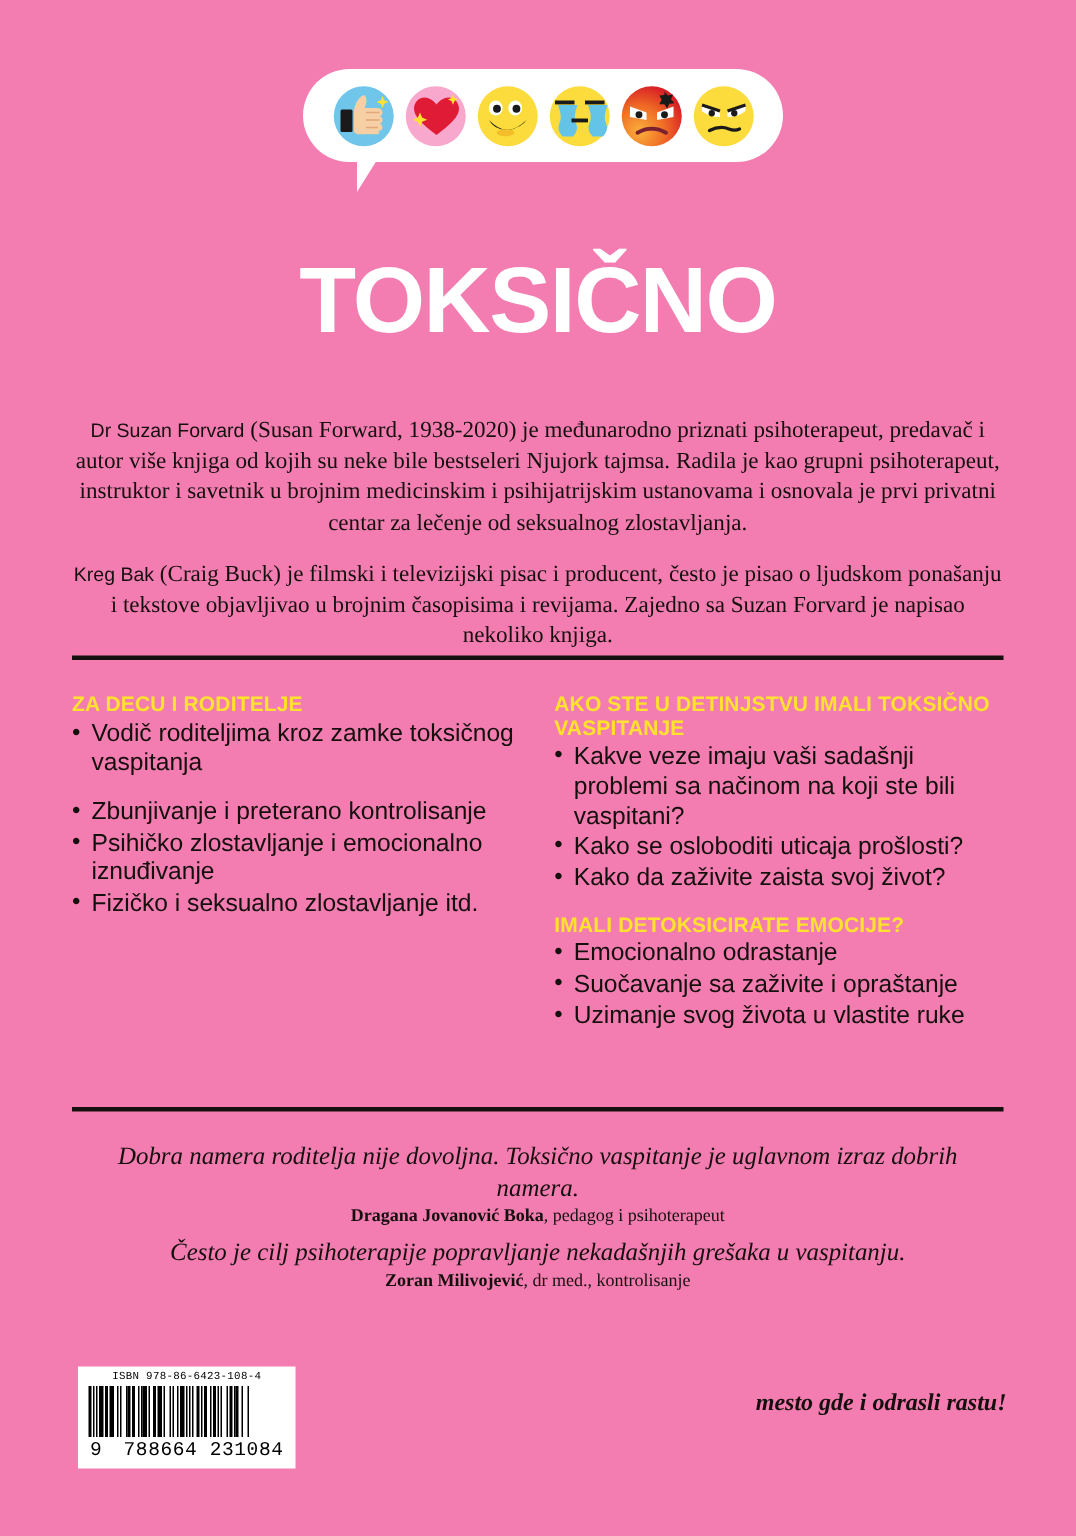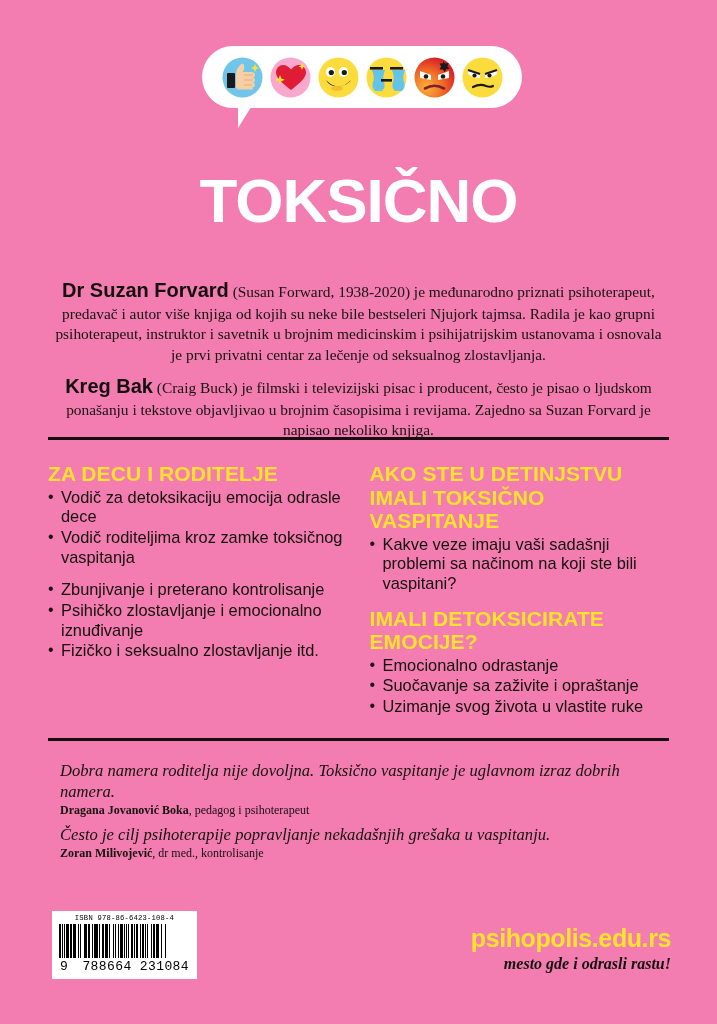--- a/index.html
+++ b/index.html
@@ -78,22 +78,22 @@
     left: 48px;
     width: 621px;
     text-align: center;
     color: #15100e;
     font-family: "Liberation Serif", serif;
     font-size: 15.4px;
     line-height: 1.33;
   }
   .bio b {
     font-family: "Liberation Sans", sans-serif;
-    font-weight: bold;
-    font-size: 20px;
+    font-weight: normal;
+    font-size: 13px;
     margin-top: 17px;
   }
   #bio1 { top: 262px; }
   #bio2 { top: 358px; }
 
   
   .rule {
     position: absolute;
     left: 48px;
     width: 621px;
@@ -111,21 +111,21 @@
     width: 621px;
     height: 262px;
     display: flex;
     gap: 22px;
   }
   .col { width: 300px; }
   .sec { margin-bottom: 13px; }
   .sec-title {
     color: #ffe22e;
     font-weight: bold;
-    font-size: 21px;
+    font-size: 14px;
     line-height: 1.12;
     letter-spacing: 0.1px;
     margin-bottom: 2px;
     font-stretch: condensed;
   }
   .sec ul {
     list-style: none;
     margin: 0;
     padding: 0;
   }
@@ -143,21 +143,21 @@
     left: 0;
     top: -1px;
     font-size: 16px;
   }
 
   
   .quote-block {
     position: absolute;
     left: 60px;
     width: 597px;
-    text-align: left;
+    text-align: center;
     font-family: "Liberation Serif", serif;
     color: #15100e;
   }
   #quote1 { top: 760px; }
   #quote2 { top: 824px; }
   .quote-text {
     font-style: italic;
     font-size: 16.6px;
     line-height: 1.28;
   }
@@ -327,41 +327,42 @@
 
   <div class="rule" id="rule-top"></div>
 
   <div id="cols">
 
     <div class="col">
 
       <div class="sec">
         <div class="sec-title">ZA DECU I RODITELJE</div>
         <ul>
-          <li>Vodič za detoksikaciju emocija odrasle dece</li>
           <li>Vodič roditeljima kroz zamke toksičnog vaspitanja</li>
         </ul>
       </div>
 
       <div class="sec">
         <ul>
           <li>Zbunjivanje i preterano kontrolisanje</li>
           <li>Psihičko zlostavljanje i emocionalno iznuđivanje</li>
           <li>Fizičko i seksualno zlostavljanje itd.</li>
         </ul>
       </div>
 
     </div>
 
     <div class="col">
 
       <div class="sec">
         <div class="sec-title">AKO STE U DETINJSTVU IMALI TOKSIČNO VASPITANJE</div>
         <ul>
           <li>Kakve veze imaju vaši sadašnji problemi sa načinom na koji ste bili vaspitani?</li>
+          <li>Kako se osloboditi uticaja prošlosti?</li>
+          <li>Kako da zaživite zaista svoj život?</li>
         </ul>
       </div>
 
       <div class="sec">
         <div class="sec-title">IMALI DETOKSICIRATE EMOCIJE?</div>
         <ul>
           <li>Emocionalno odrastanje</li>
           <li>Suočavanje sa zaživite i opraštanje</li>
           <li>Uzimanje svog života u vlastite ruke</li>
         </ul>
@@ -466,17 +467,16 @@
         <i style="width: 0.92px;"></i>
         <i class="sp" style="width: 0.92px;"></i>
       </div>
     <div id="barcode-digits">
       <span>9</span>
       <span>788664 231084</span>
     </div>
   </div>
 
   <div id="publisher">
-    <div id="pub-url">psihopolis.edu.rs</div>
     <div id="pub-slogan">mesto gde i odrasli rastu!</div>
   </div>
 
 </div>
 
 </body></html>

